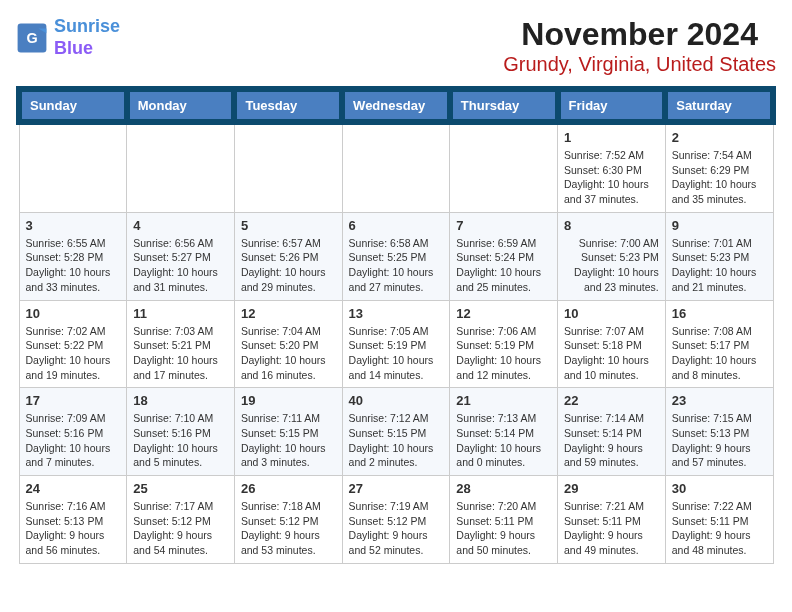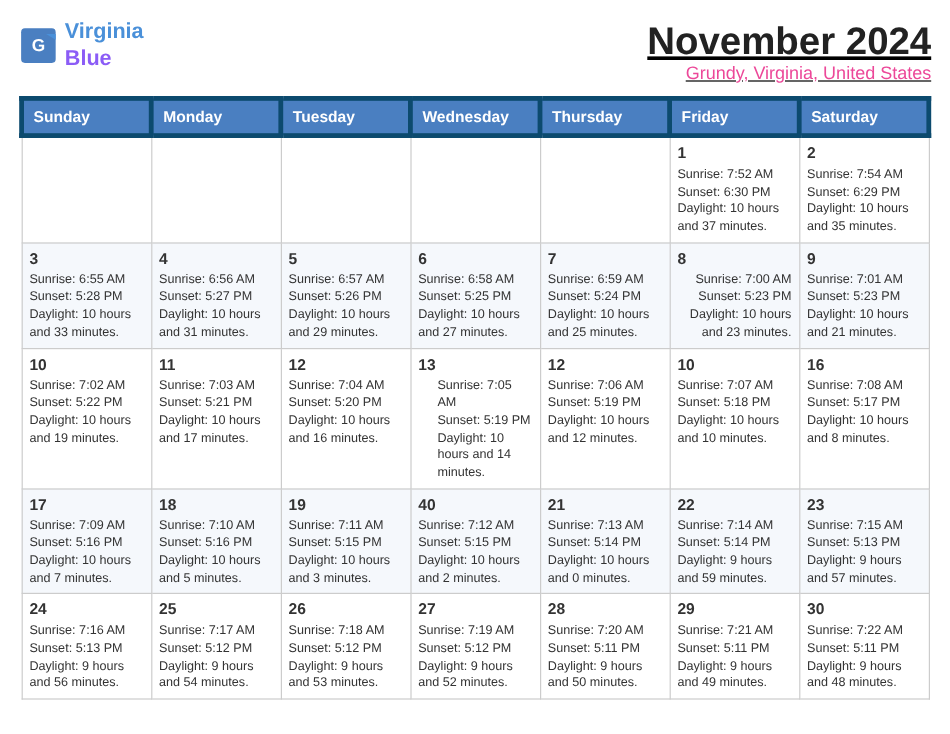--- a/index.html
+++ b/index.html
@@ -28,45 +28,44 @@
       line-height: 1.2;
     }
     .logo-text span {
       color: #4a90d9;
     }
     .logo-icon {
       width: 32px;
       height: 32px;
     }
     .title-area {
-      text-align: right;
-      text-decoration: underline;
+      text-align: center;
     }
     .month-title {
       font-size: 32px;
       font-weight: bold;
       color: #222;
     }
     .location {
-      font-size: 15px;
-      color: #ec4899;
+      font-size: 20px;
+      color: #b91c1c;
     }
     .calendar-table {
       width: 100%;
       border-collapse: collapse;
       table-layout: fixed;
     }
     .calendar-table th {
       background-color: #4a7fc1;
       color: #fff;
       text-align: left;
       padding: 6px 8px;
       font-size: 13px;
       font-weight: bold;
-      border: 4px solid #0c4a6e;
+      border: 6px solid #0c4a6e;
     }
     .calendar-table td {
       border: 1px solid #ccc;
       vertical-align: top;
       padding: 5px 6px;
       font-size: 11px;
       color: #333;
       height: 80px;
       background: #fff;
     }
@@ -92,21 +91,21 @@
 <body>
 
 <div class="header-area">
   <div class="logo">
     <svg class="logo-icon" viewBox="0 0 40 40" xmlns="http://www.w3.org/2000/svg">
       <rect x="2" y="2" width="36" height="36" rx="4" fill="#4a7fc1"></rect>
       <text x="20" y="26" text-anchor="middle" fill="white" font-size="18" font-weight="bold" font-family="Arial">G</text>
       <polygon points="28,8 38,14 38,8" fill="#4a90d9"></polygon>
     </svg>
     <div class="logo-text">
-      <div><span>Virginia</span></div>
+      <div><span>Sunrise</span></div>
       <div><span style="color:#8b5cf6">Blue</span></div>
     </div>
   </div>
   <div class="title-area">
     <div class="month-title">November 2024</div>
     <div class="location">Grundy, Virginia, United States</div>
   </div>
 </div>
 
 <table class="calendar-table">
@@ -199,21 +198,21 @@
 Daylight: 10 hours and 17 minutes.</div>
         </td>
         <td>
           <span class="day-number">12</span>
           <div class="day-info" style="white-space: pre-line;">Sunrise: 7:04 AM
 Sunset: 5:20 PM
 Daylight: 10 hours and 16 minutes.</div>
         </td>
         <td>
           <span class="day-number">13</span>
-          <div class="day-info" style="white-space: pre-line; margin-left: 16px;">Sunrise: 7:05 AM
+          <div class="day-info" style="white-space: pre-line;">Sunrise: 7:05 AM
 Sunset: 5:19 PM
 Daylight: 10 hours and 14 minutes.</div>
         </td>
         <td>
           <span class="day-number">12</span>
           <div class="day-info" style="white-space: pre-line;">Sunrise: 7:06 AM
 Sunset: 5:19 PM
 Daylight: 10 hours and 12 minutes.</div>
         </td>
         <td>

